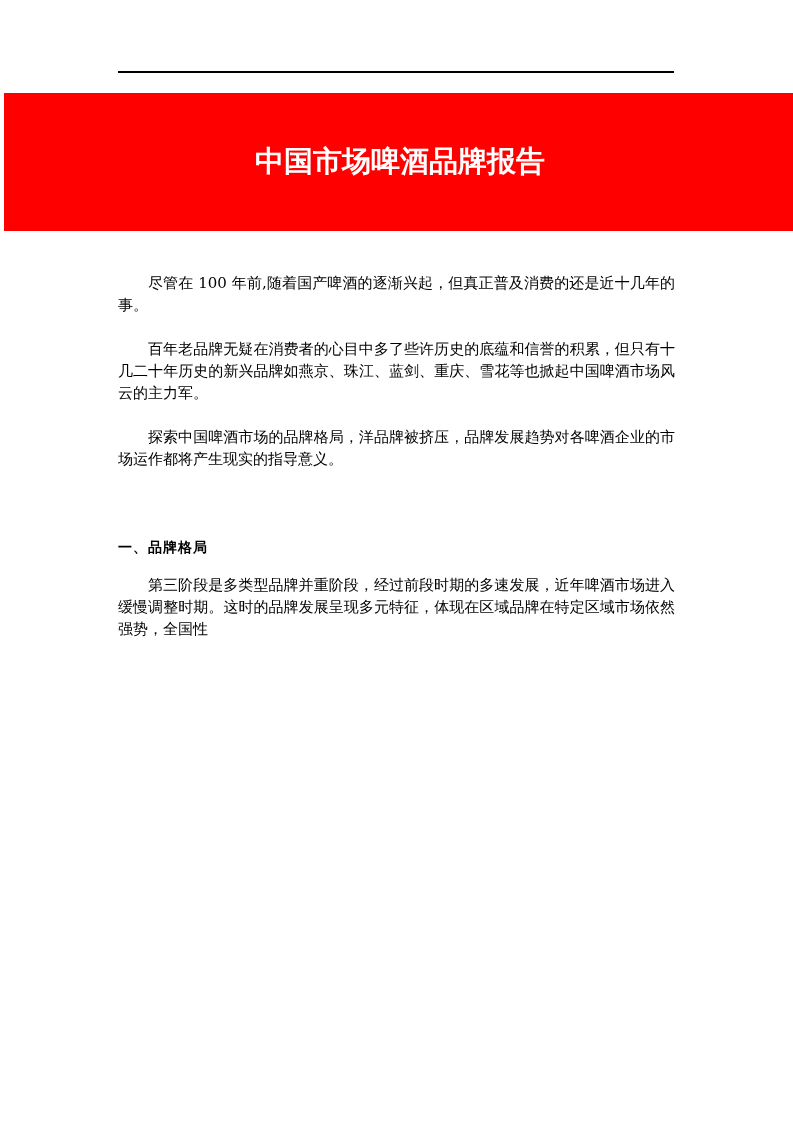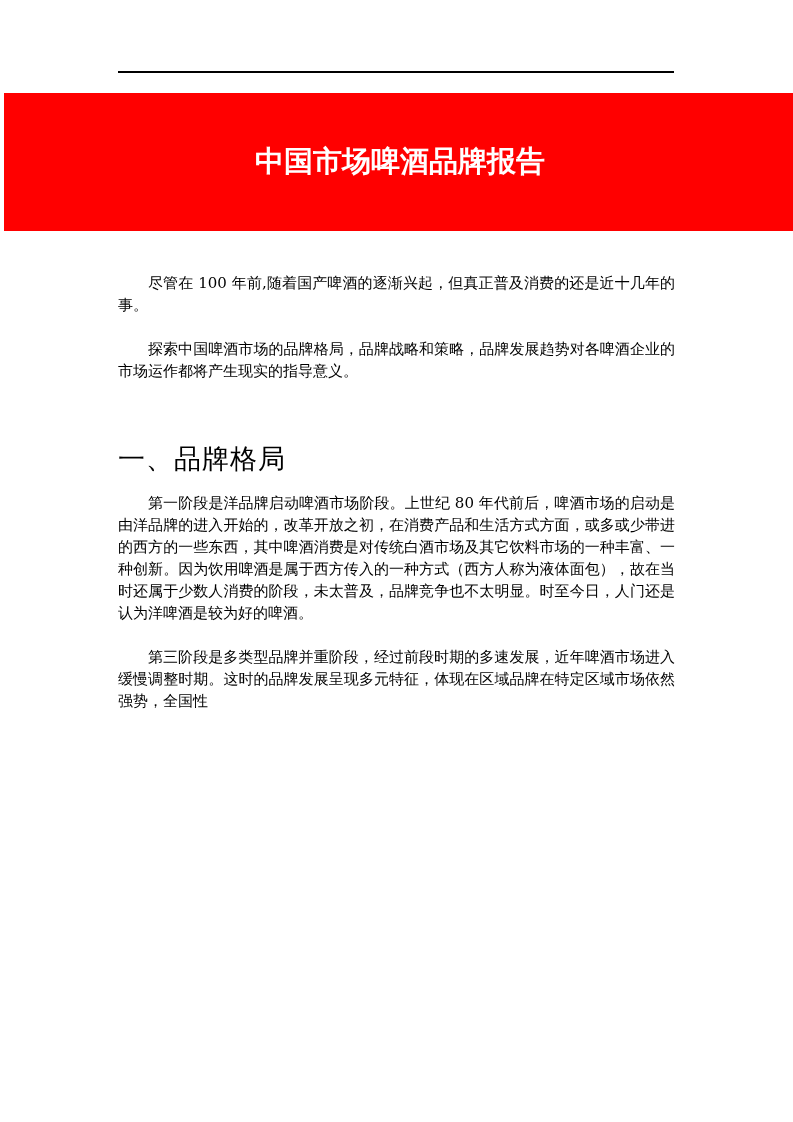--- a/index.html
+++ b/index.html
@@ -52,42 +52,42 @@
   }
   .content p {
     margin: 0 0 22px 0;
     font-size: 15px;
     line-height: 22px;
     text-align: justify;
     text-indent: 2em;
     word-break: break-all;
   }
   .section-heading {
-    margin: 62px 0 18px 0;
-    font-size: 27px;
+    margin: 62px 0 12px 0;
+    font-size: 14px;
     line-height: 30px;
-    font-weight: normal;
+    font-weight: bold;
     letter-spacing: 1px;
   }
 </style>
 </head>
 <body>
 
 <div class="page">
 
   <div class="top-rule" style="background: rgb(0, 0, 0);"></div>
 
   <div class="banner" style="background: rgb(255, 0, 0);">
     <h1 style="color: rgb(255, 255, 255);">中国市场啤酒品牌报告</h1>
   </div>
 
   <div class="content">
     <p>尽管在 100 年前,随着国产啤酒的逐渐兴起，但真正普及消费的还是近十几年的事。</p>
-    <p>探索中国啤酒市场的品牌格局，品牌战略和策略，品牌发展趋势对各啤酒企业的市场运作都将产生现实的指导意义。</p>
+    <p>百年老品牌无疑在消费者的心目中多了些许历史的底蕴和信誉的积累，但只有十几二十年历史的新兴品牌如燕京、珠江、蓝剑、重庆、雪花等也掀起中国啤酒市场风云的主力军。</p>
+    <p>探索中国啤酒市场的品牌格局，洋品牌被挤压，品牌发展趋势对各啤酒企业的市场运作都将产生现实的指导意义。</p>
 
     <h2 class="section-heading">一、品牌格局</h2>
 
 
-    <p>第一阶段是洋品牌启动啤酒市场阶段。上世纪 80 年代前后，啤酒市场的启动是由洋品牌的进入开始的，改革开放之初，在消费产品和生活方式方面，或多或少带进的西方的一些东西，其中啤酒消费是对传统白酒市场及其它饮料市场的一种丰富、一种创新。因为饮用啤酒是属于西方传入的一种方式（西方人称为液体面包），故在当时还属于少数人消费的阶段，未太普及，品牌竞争也不太明显。时至今日，人门还是认为洋啤酒是较为好的啤酒。</p>
     <p>第三阶段是多类型品牌并重阶段，经过前段时期的多速发展，近年啤酒市场进入缓慢调整时期。这时的品牌发展呈现多元特征，体现在区域品牌在特定区域市场依然强势，全国性</p>
   </div>
 
 </div>
 
 </body></html>

